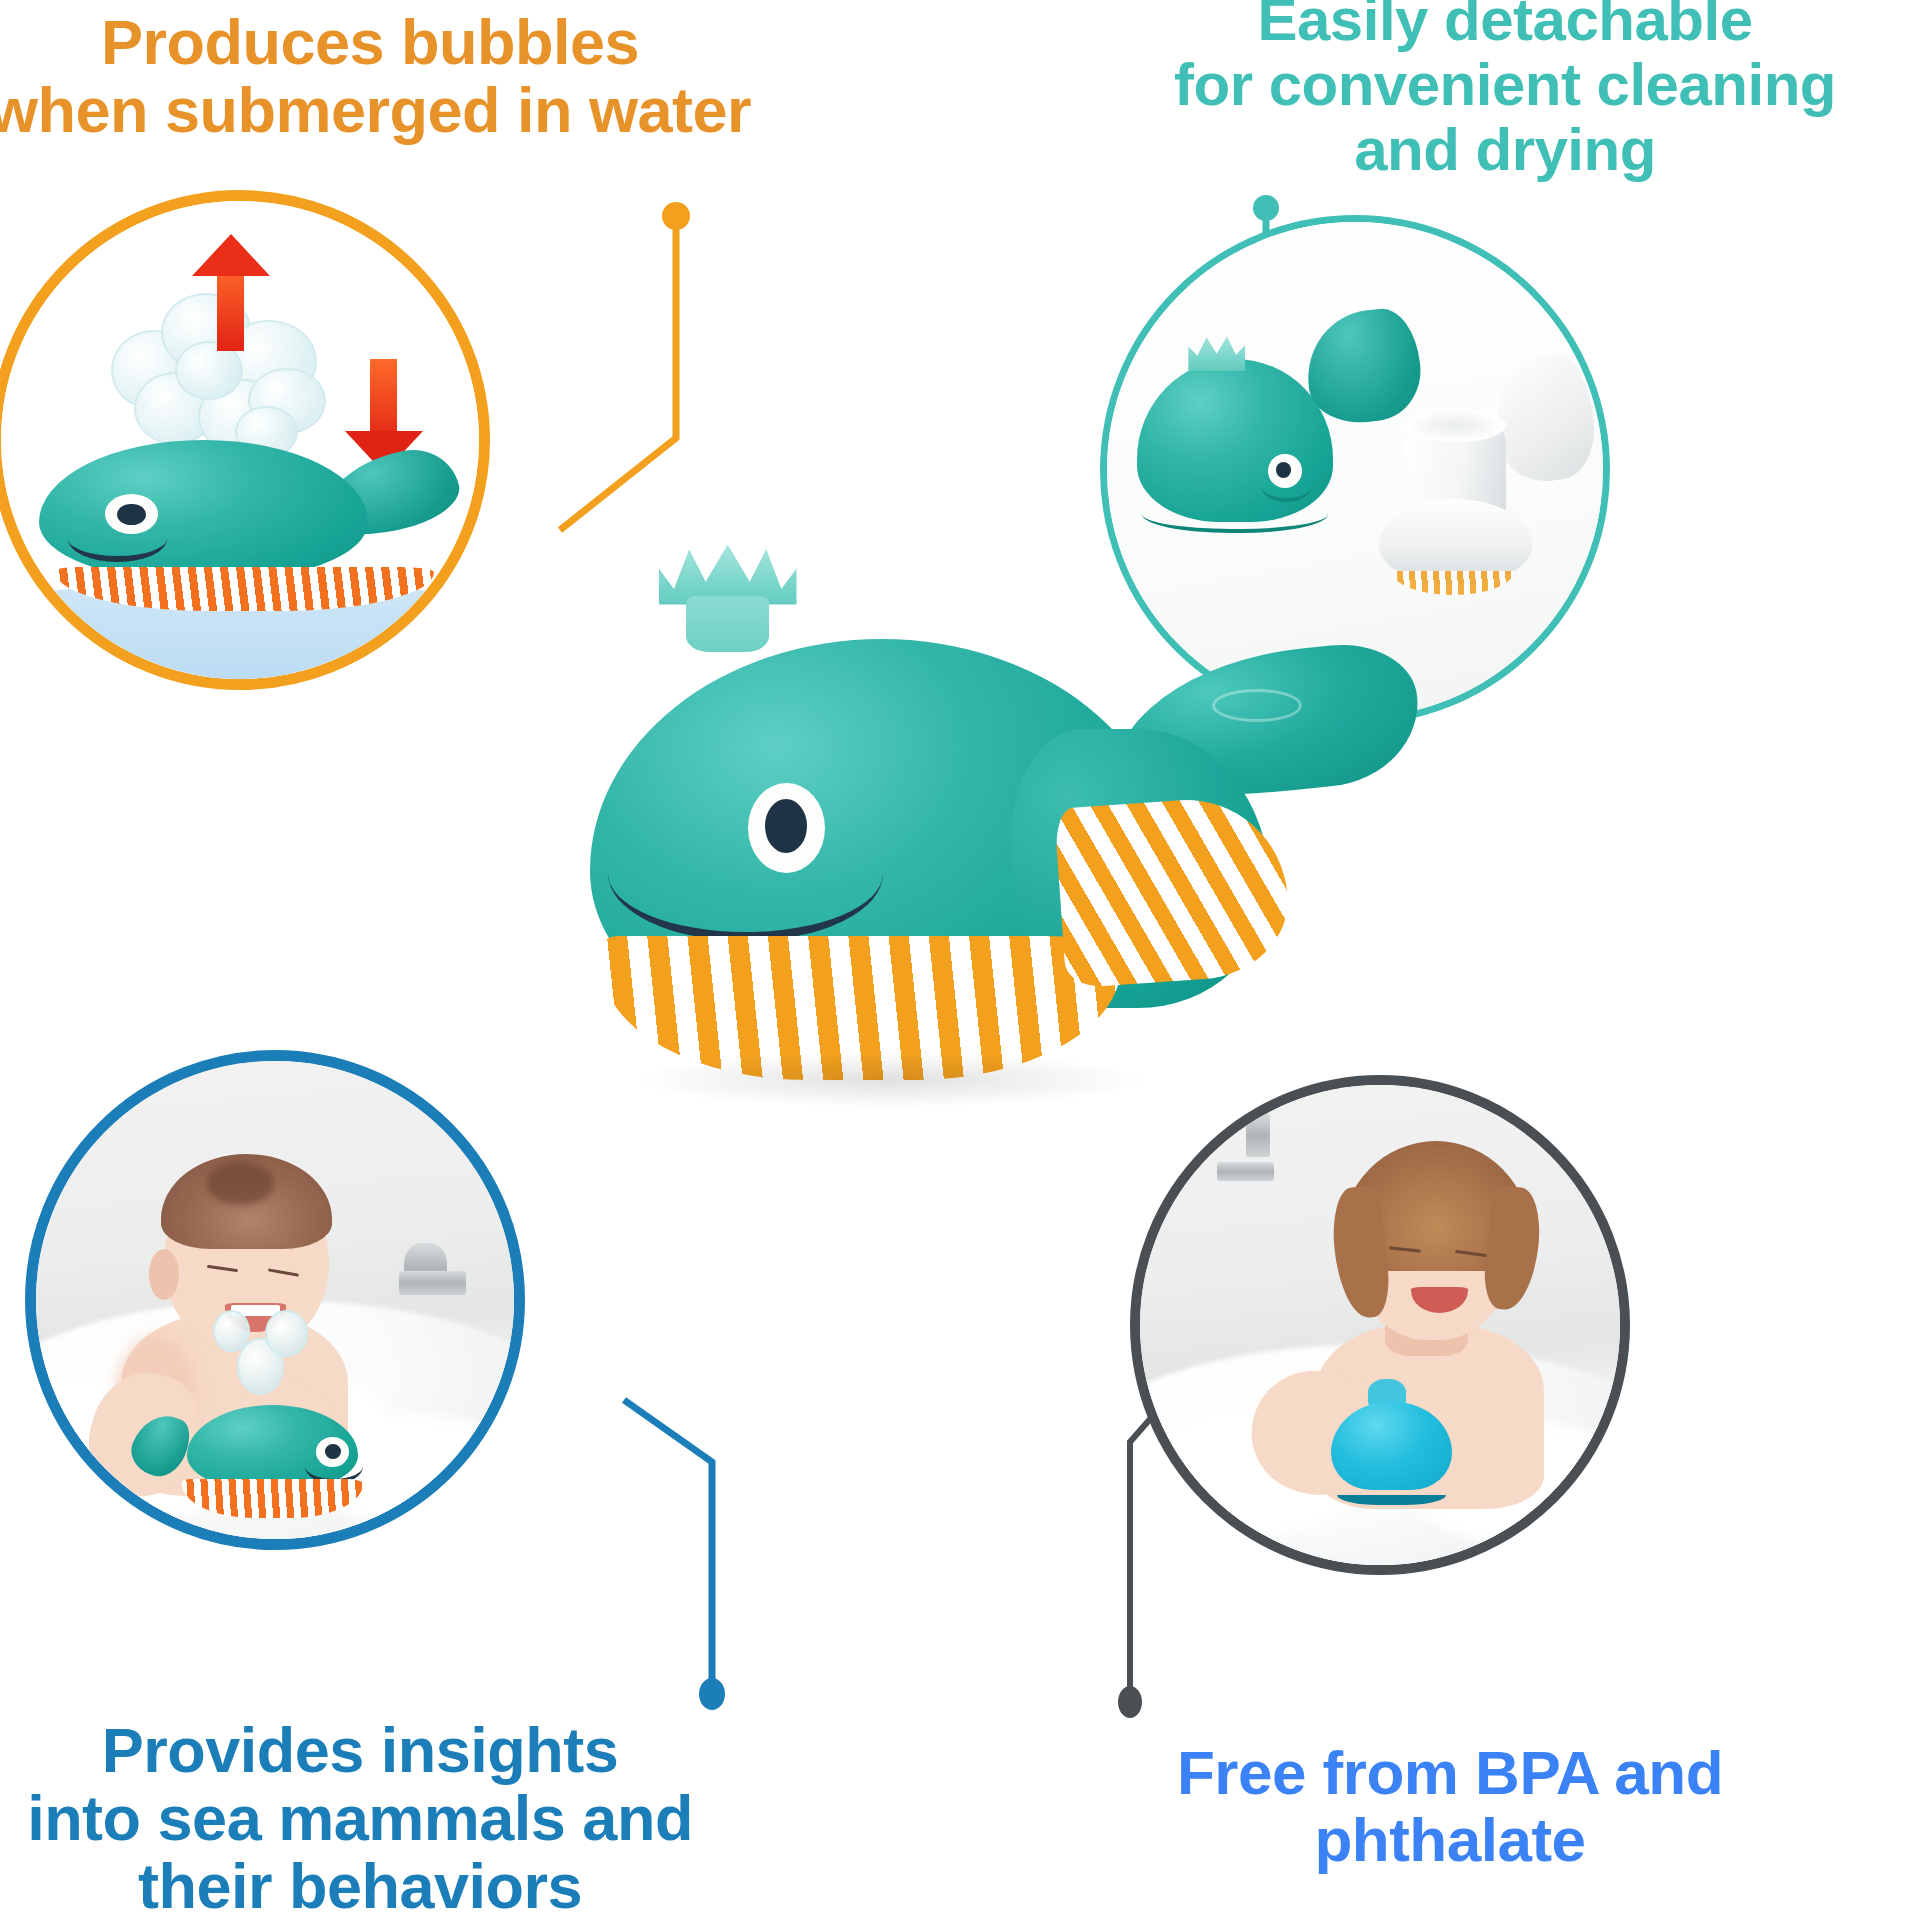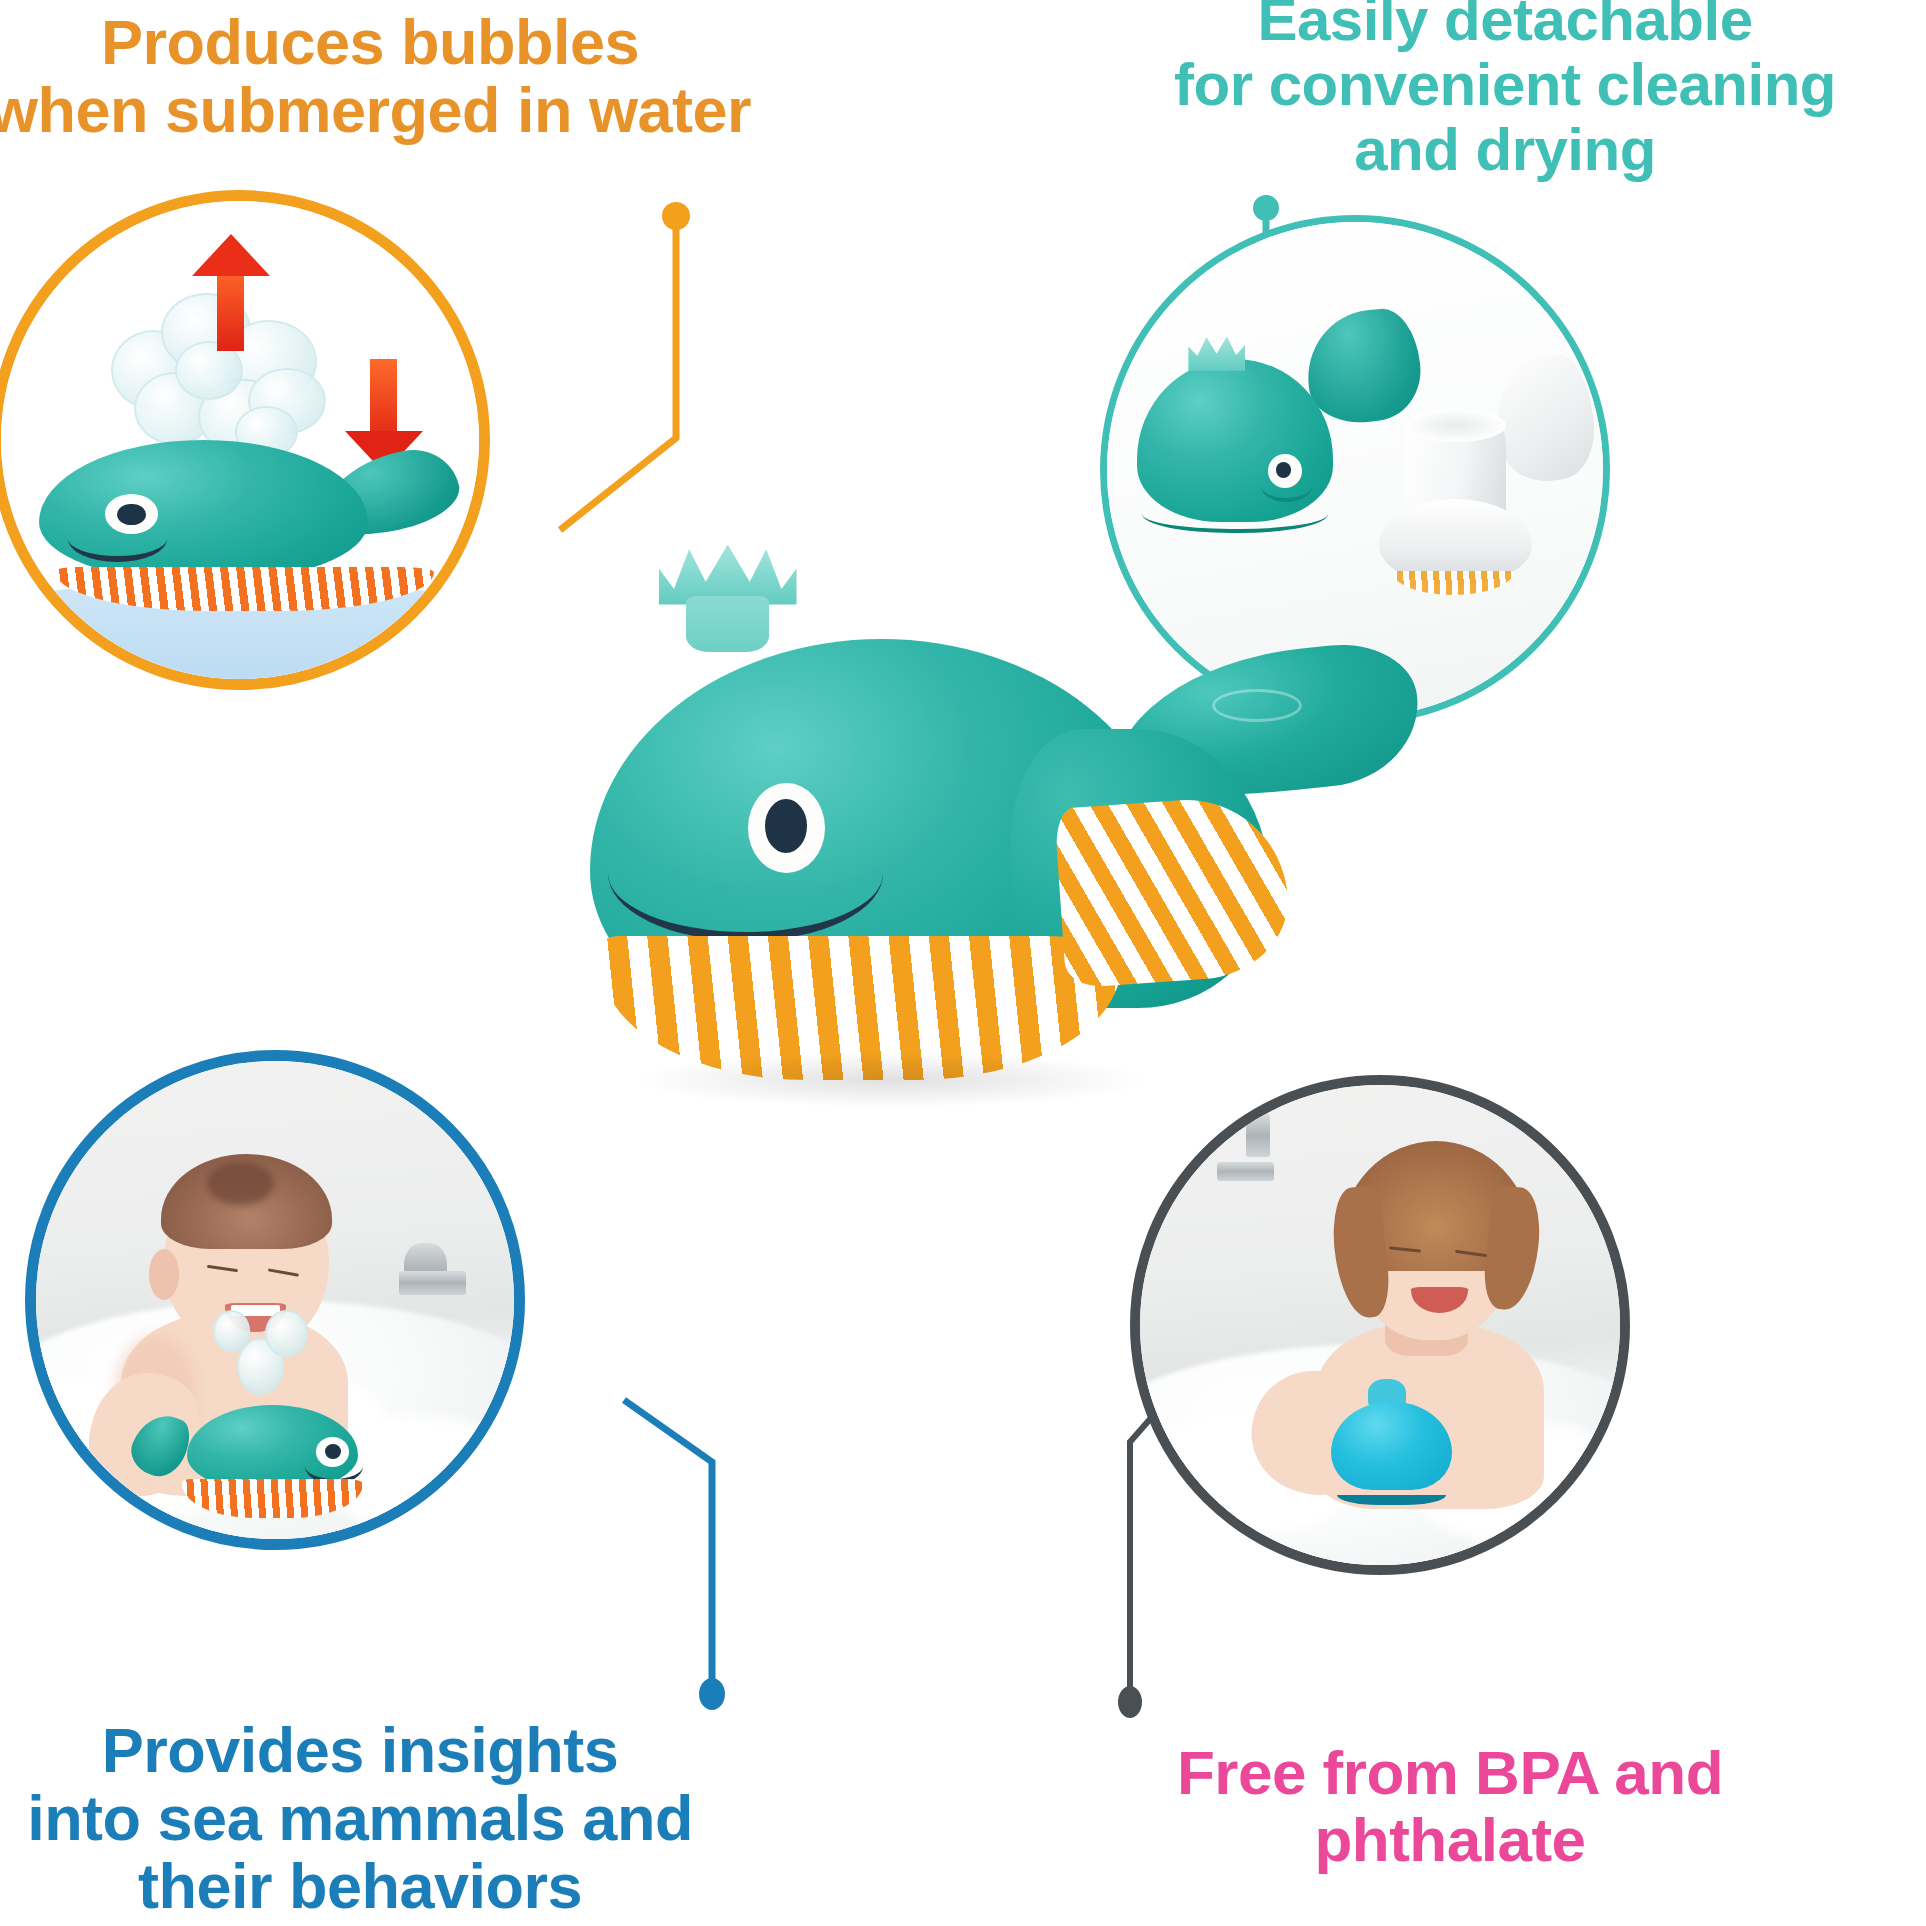--- a/index.html
+++ b/index.html
@@ -44,21 +44,21 @@
     top: 1716px;
     width: 740px;
     font-size: 63px;
     color: #1b7eb8;
   }
   #text-bpa {
     left: 1030px;
     top: 1740px;
     width: 840px;
     font-size: 62px;
-    color: #ec4899;
+    color: #3b82f6;
   }
 
   
   .leader { position: absolute; }
 
   
   .circle {
     position: absolute;
     border-radius: 50%;
     overflow: hidden;

